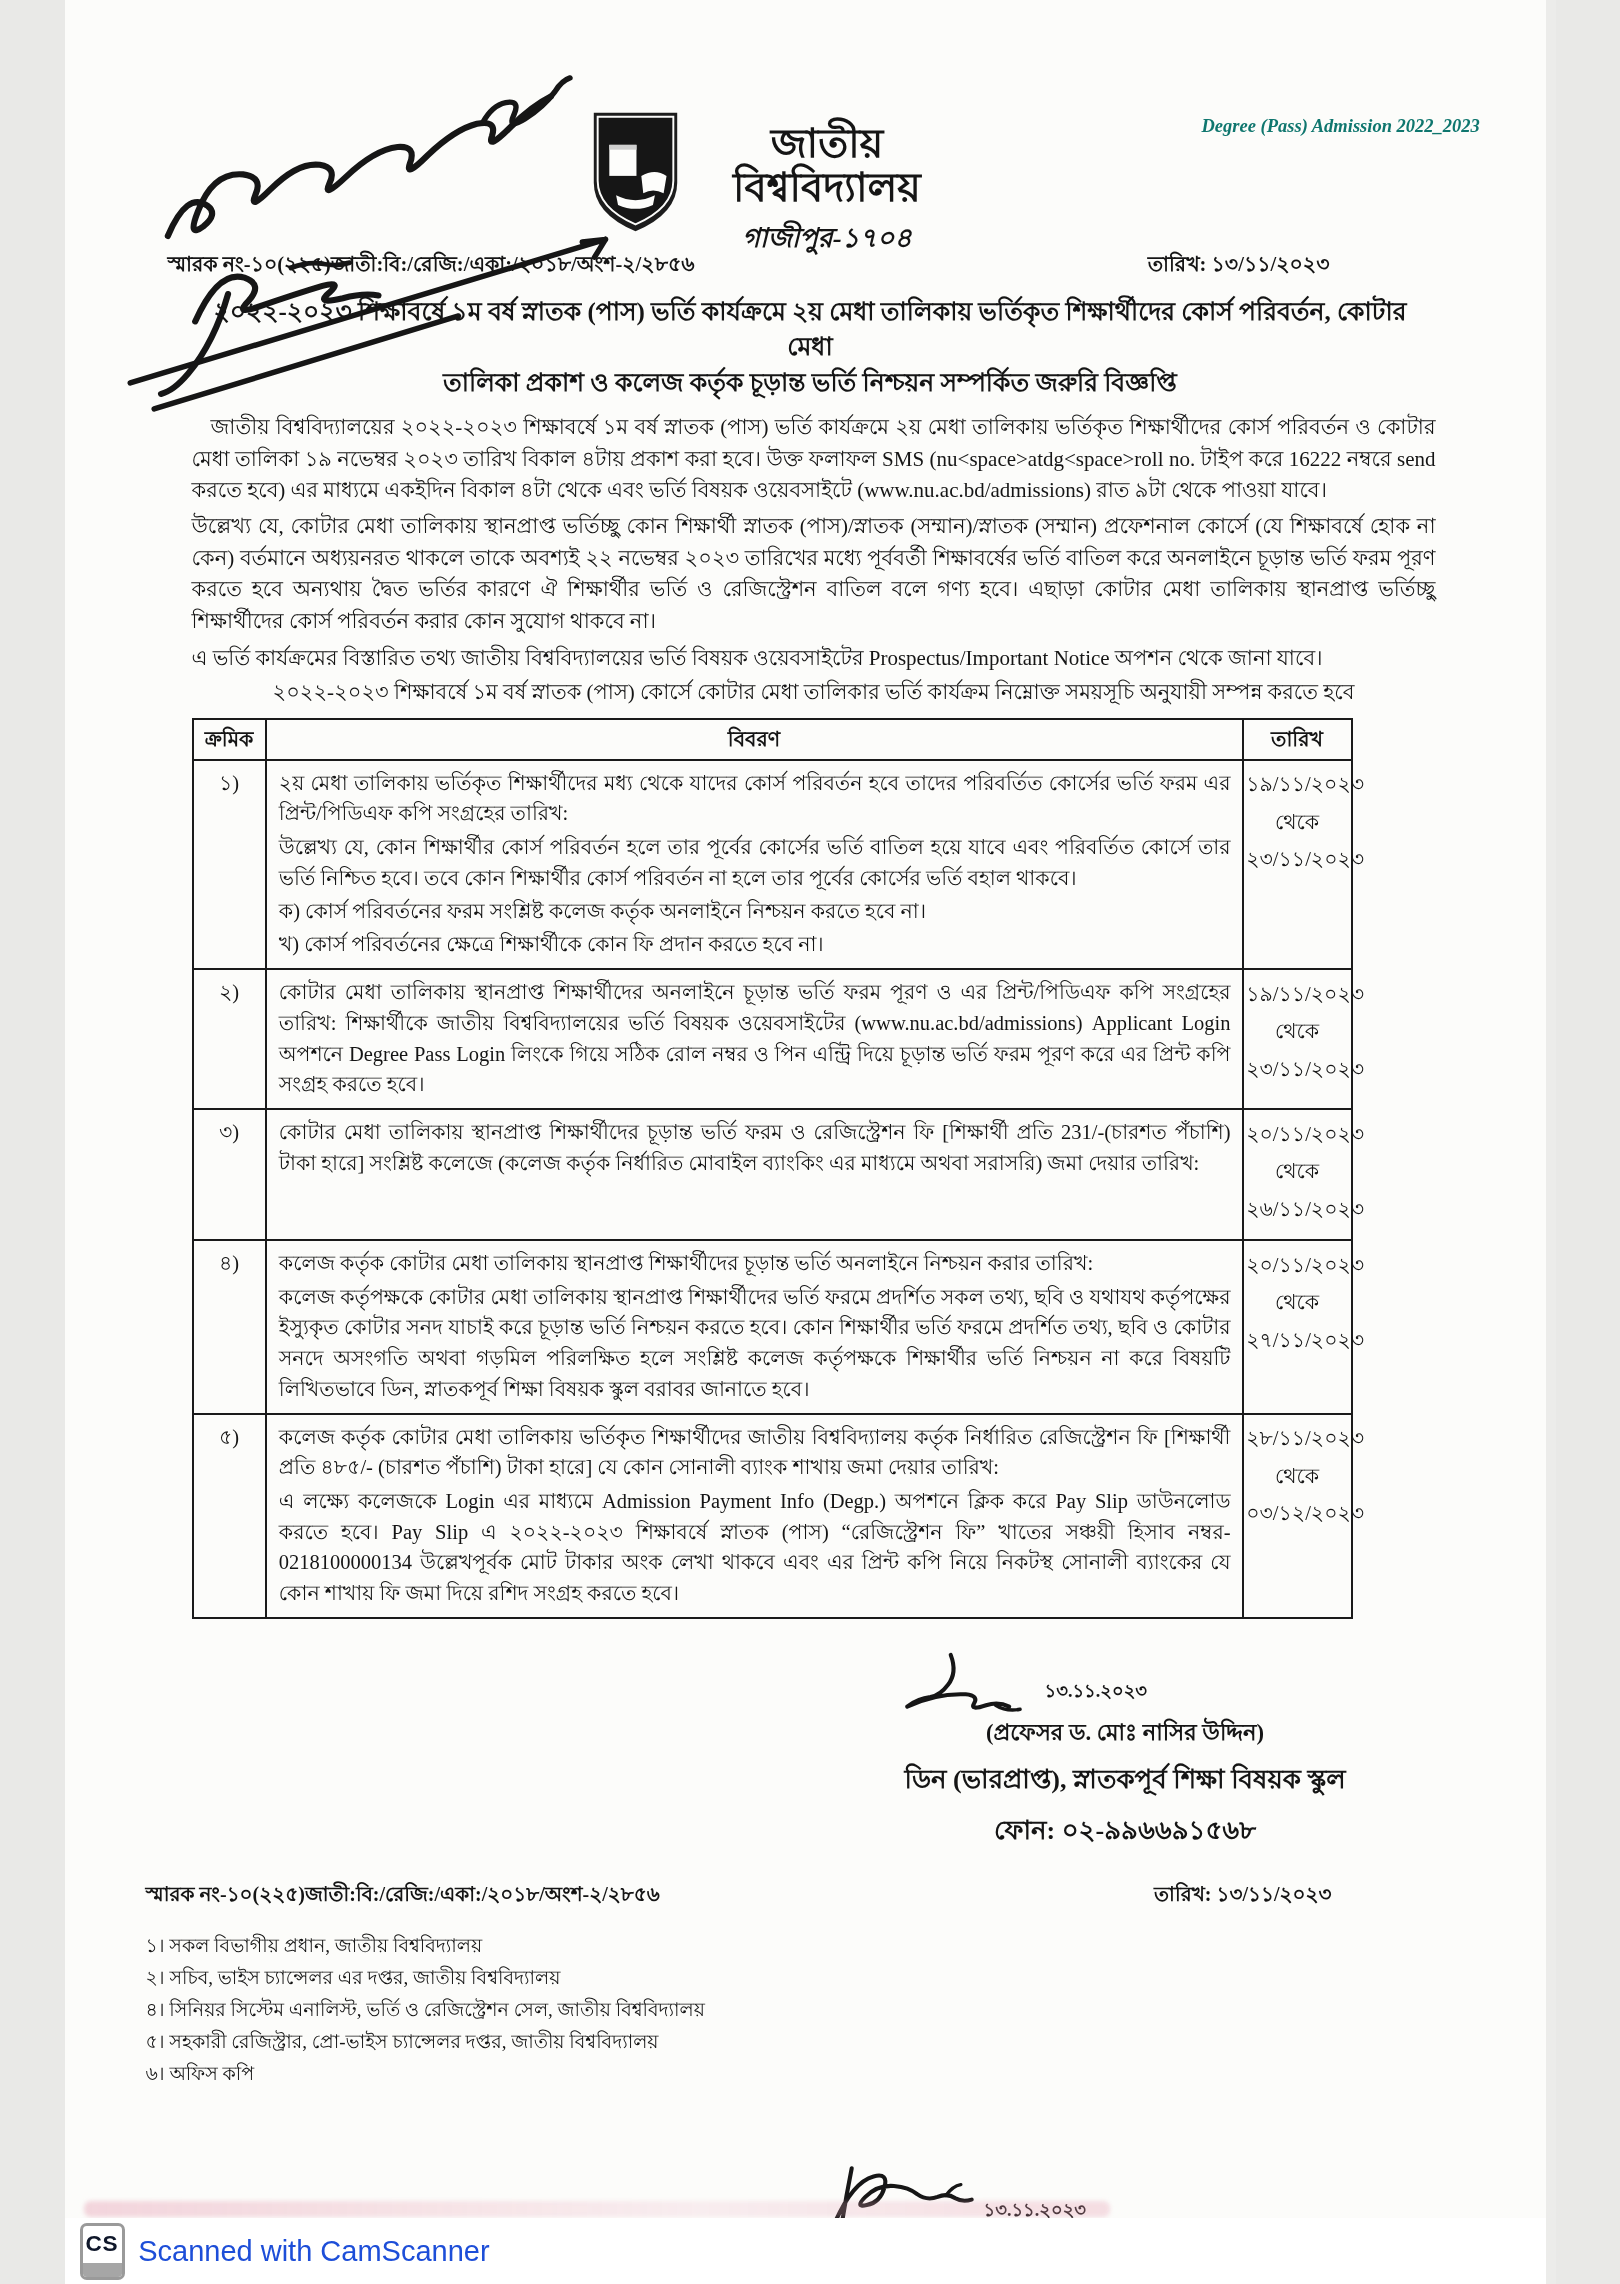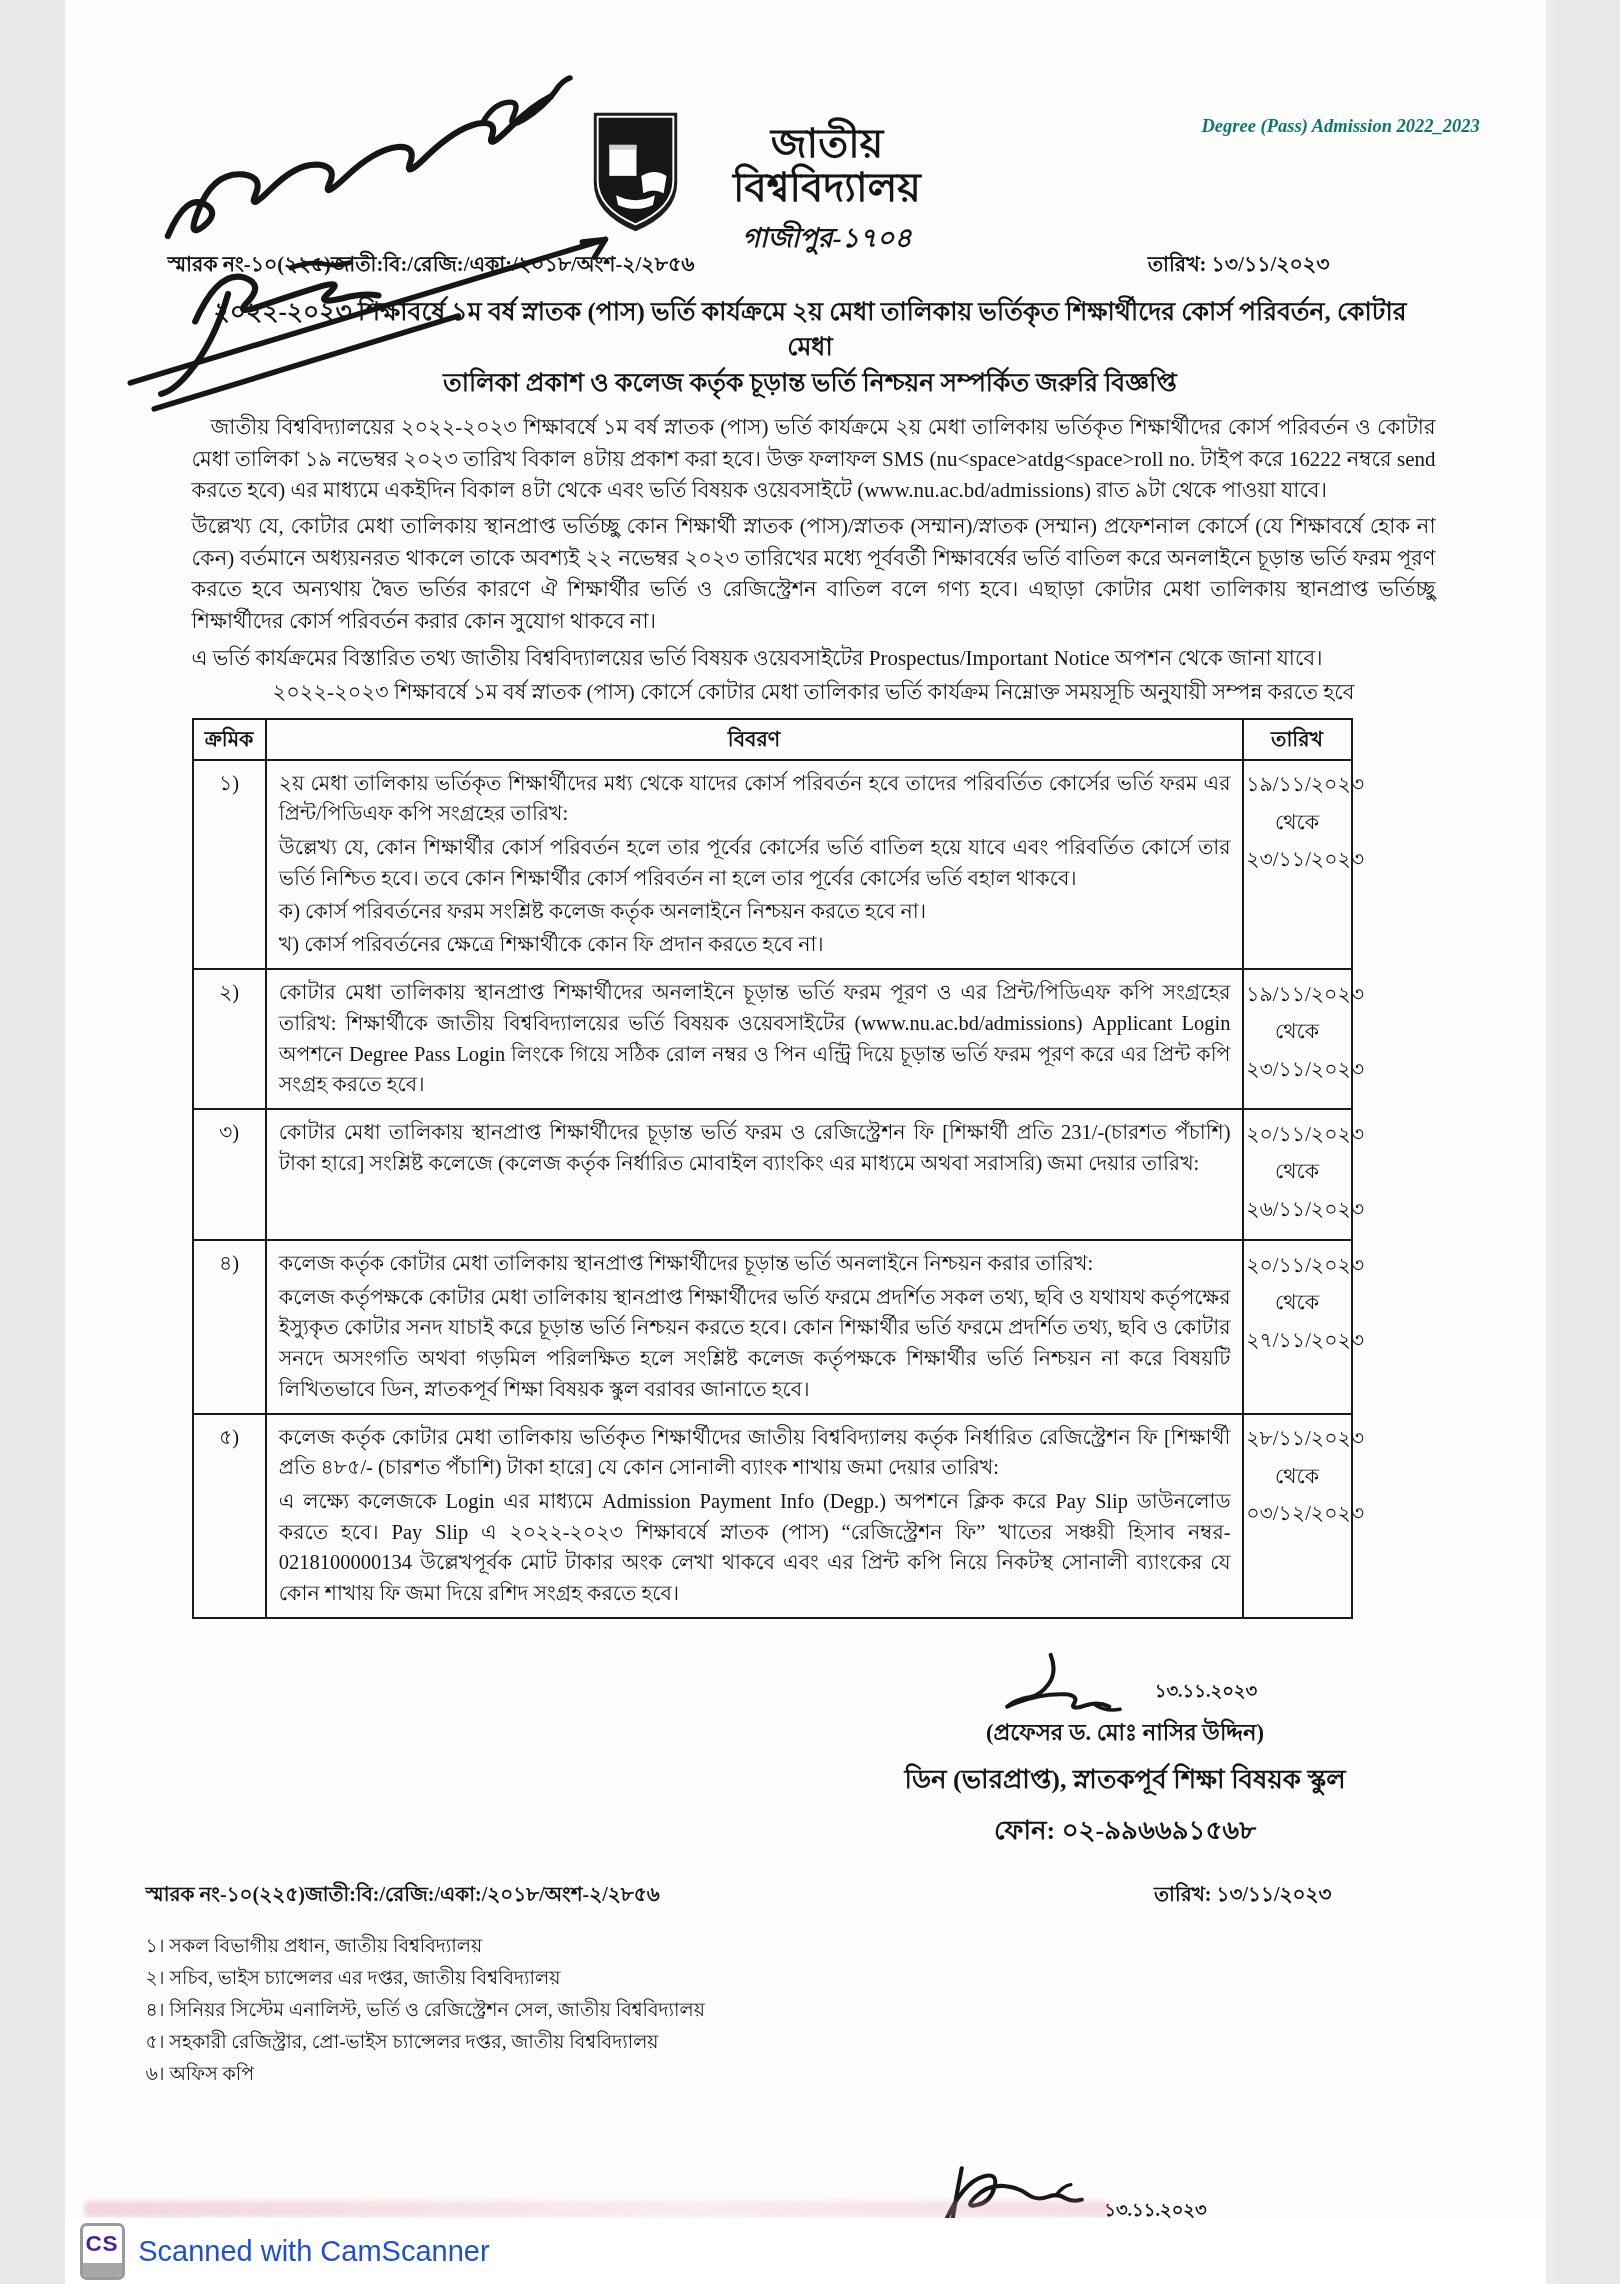--- a/index.html
+++ b/index.html
@@ -50,42 +50,42 @@
   .c-serial{text-align:center;padding:6.8px 2.7px;}
   .c-desc{padding:6.8px 11px 8.2px 12.3px;text-align:justify;}
   .c-desc .dp{margin-bottom:2.7px;}
   .c-desc .dp:last-child{margin-bottom:0;}
   .c-date{text-align:center;padding:8.2px 2.7px;font-weight:400;}
   .c-date div{margin-bottom:6.8px;}
   
   .sig-block{text-align:center;font-weight:700;}
   .sig-dean{width:465px;margin:25px 198px 0 auto;}
   .sig-registrar{width:506px;margin:66px 238px 0 auto;}
-  .sig-top{display:flex;align-items:flex-end;justify-content:center;gap:18px;}
+  .sig-top{display:flex;align-items:flex-end;gap:8px;}
   .sig-date{font-size:18px;font-weight:700;padding-bottom:4.1px;}
   .sig-name{font-size:22.6px;margin-top:2.7px;}
   .sig-line{font-size:26px;margin-top:6.8px;}
   .sig-scribble path{fill:none;stroke:#161616;stroke-linecap:round;}
   
   .distribution{margin:18px 0 0 81px;font-size:19px;line-height:1.68;}
   
   .smudge{
     position:absolute;left:19px;bottom:67px;width:1026px;height:16.4px;
     background:linear-gradient(90deg,rgba(228,150,172,.38),rgba(238,186,200,.22) 60%,rgba(228,150,172,.30));
     filter:blur(2.1px);border-radius:6.8px;
   }
   .scanner-bar{
     position:absolute;left:0;bottom:0;width:100%;height:66px;background:#ffffff;
     display:flex;align-items:center;gap:13.7px;padding-left:15px;box-sizing:border-box;
     font-family:"Liberation Sans","DejaVu Sans",sans-serif;
   }
   .cs-badge{width:45px;height:57px;border:3.4px solid #9a9a9a;border-radius:6.8px;
     box-sizing:border-box;display:flex;flex-direction:column;overflow:hidden;background:#fff;}
   .cs-letters{flex:1;display:flex;align-items:center;justify-content:center;
-    font-size:22.6px;font-weight:700;color:#4c1d95;letter-spacing:0.7px;}
+    font-size:22.6px;font-weight:700;color:#0f172a;letter-spacing:0.7px;}
   .cs-foot{height:13.7px;background:#a6a6a6;}
   .scan-text{font-size:29px;color:#1d4ed8;}
 </style>
 </head>
 <body>
 
 <div class="page">
 
   <svg class="handwriting" width="616" height="424" viewBox="0 0 900 620">
     <path stroke-width="9" d="M150,345 q28,-66 58,-44 q16,12 -6,30 q-24,18 -8,-22 q22,-58 66,-54 q30,4 18,30 q-10,24 22,-8 q40,-40 72,-36 q26,4 14,28 q-10,22 24,-10 q42,-40 76,-44 q28,-2 18,24 q-8,22 26,-12 q40,-38 72,-46 q30,-6 22,18 q-8,22 28,-14 q30,-30 58,-44"></path>

